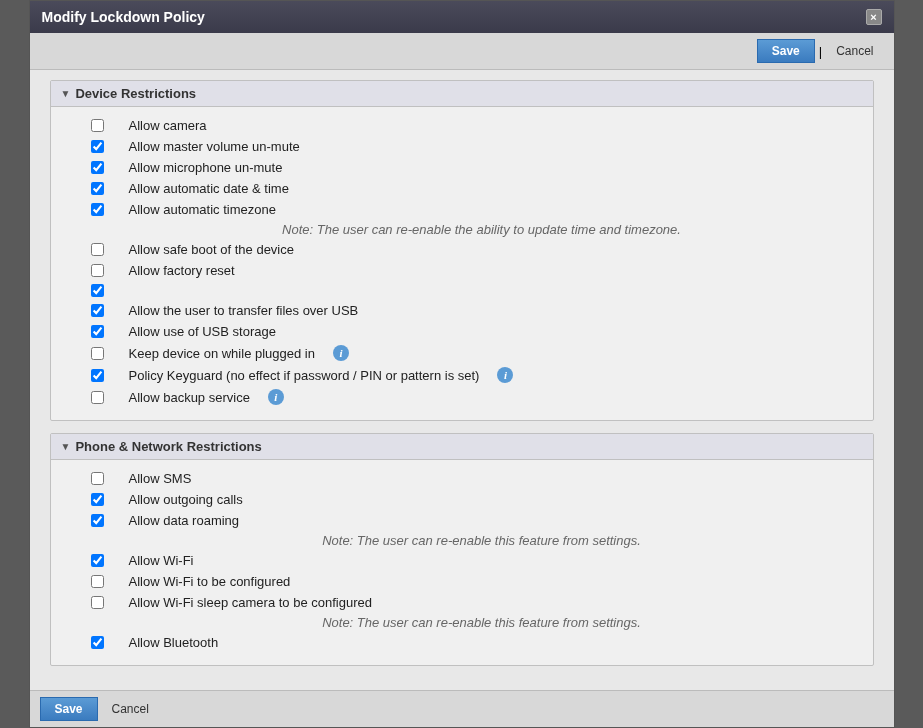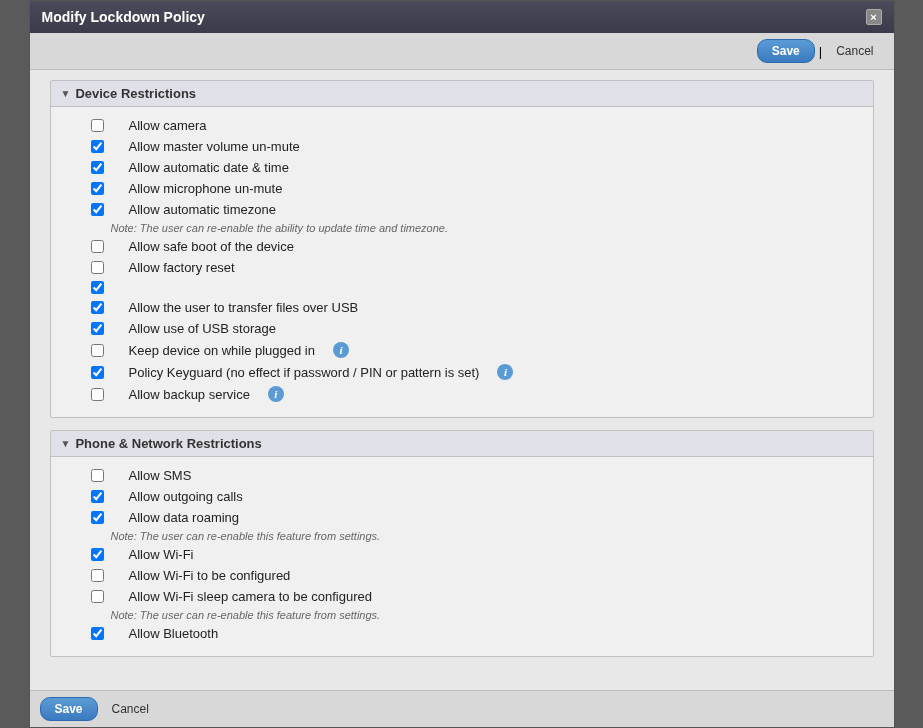--- a/index.html
+++ b/index.html
@@ -56,21 +56,21 @@
       justify-content: flex-end;
       gap: 4px;
     }
     .btn-save {
       background: linear-gradient(to bottom, #5b9bd5, #3a7bbf);
       color: #fff;
       border: 1px solid #2a6aaf;
       padding: 4px 14px;
       cursor: pointer;
       font-size: 12px;
-      border-radius: 10px;
+      border-radius: 0;
       font-weight: bold;
     }
     .btn-cancel {
       background: transparent;
       color: #333;
       border: none;
       padding: 4px 10px;
       cursor: pointer;
       font-size: 12px;
     }
@@ -136,26 +136,27 @@
       color: #fff;
       border-radius: 50%;
       font-size: 11px;
       font-weight: bold;
       cursor: pointer;
       font-style: italic;
       font-family: serif;
       flex-shrink: 0;
     }
     .note-text {
-      font-size: 11px;
+      font-size: 13px;
       color: #666;
       padding-left: 0px;
       padding-top: 2px;
       padding-bottom: 2px;
       font-style: italic;
+      text-align: center;
     }
     .dialog-footer {
       background: #d8d8d8;
       border-top: 1px solid #bbb;
       padding: 6px 10px;
       display: flex;
       align-items: center;
       gap: 4px;
     }
   </style>
@@ -185,25 +186,25 @@
           <div class="checkbox-row">
             <input type="checkbox" style="">
             <span class="checkbox-label">Allow camera</span>
           </div>
           <div class="checkbox-row">
             <input type="checkbox" checked="" style="">
             <span class="checkbox-label">Allow master volume un-mute</span>
           </div>
           <div class="checkbox-row">
             <input type="checkbox" checked="" style="">
+            <span class="checkbox-label">Allow microphone un-mute</span>
+          </div>
+          <div class="checkbox-row">
+            <input type="checkbox" checked="" style="">
             <span class="checkbox-label">Allow automatic date &amp; time</span>
-          </div>
-          <div class="checkbox-row">
-            <input type="checkbox" checked="" style="">
-            <span class="checkbox-label">Allow microphone un-mute</span>
           </div>
           <div class="checkbox-row">
             <input type="checkbox" checked="" style="">
             <span class="checkbox-label">Allow automatic timezone</span>
           </div>
           <div class="note-text">Note: The user can re-enable the ability to update time and timezone.</div>
           <div class="checkbox-row">
             <input type="checkbox" style="">
             <span class="checkbox-label">Allow safe boot of the device</span>
           </div>

